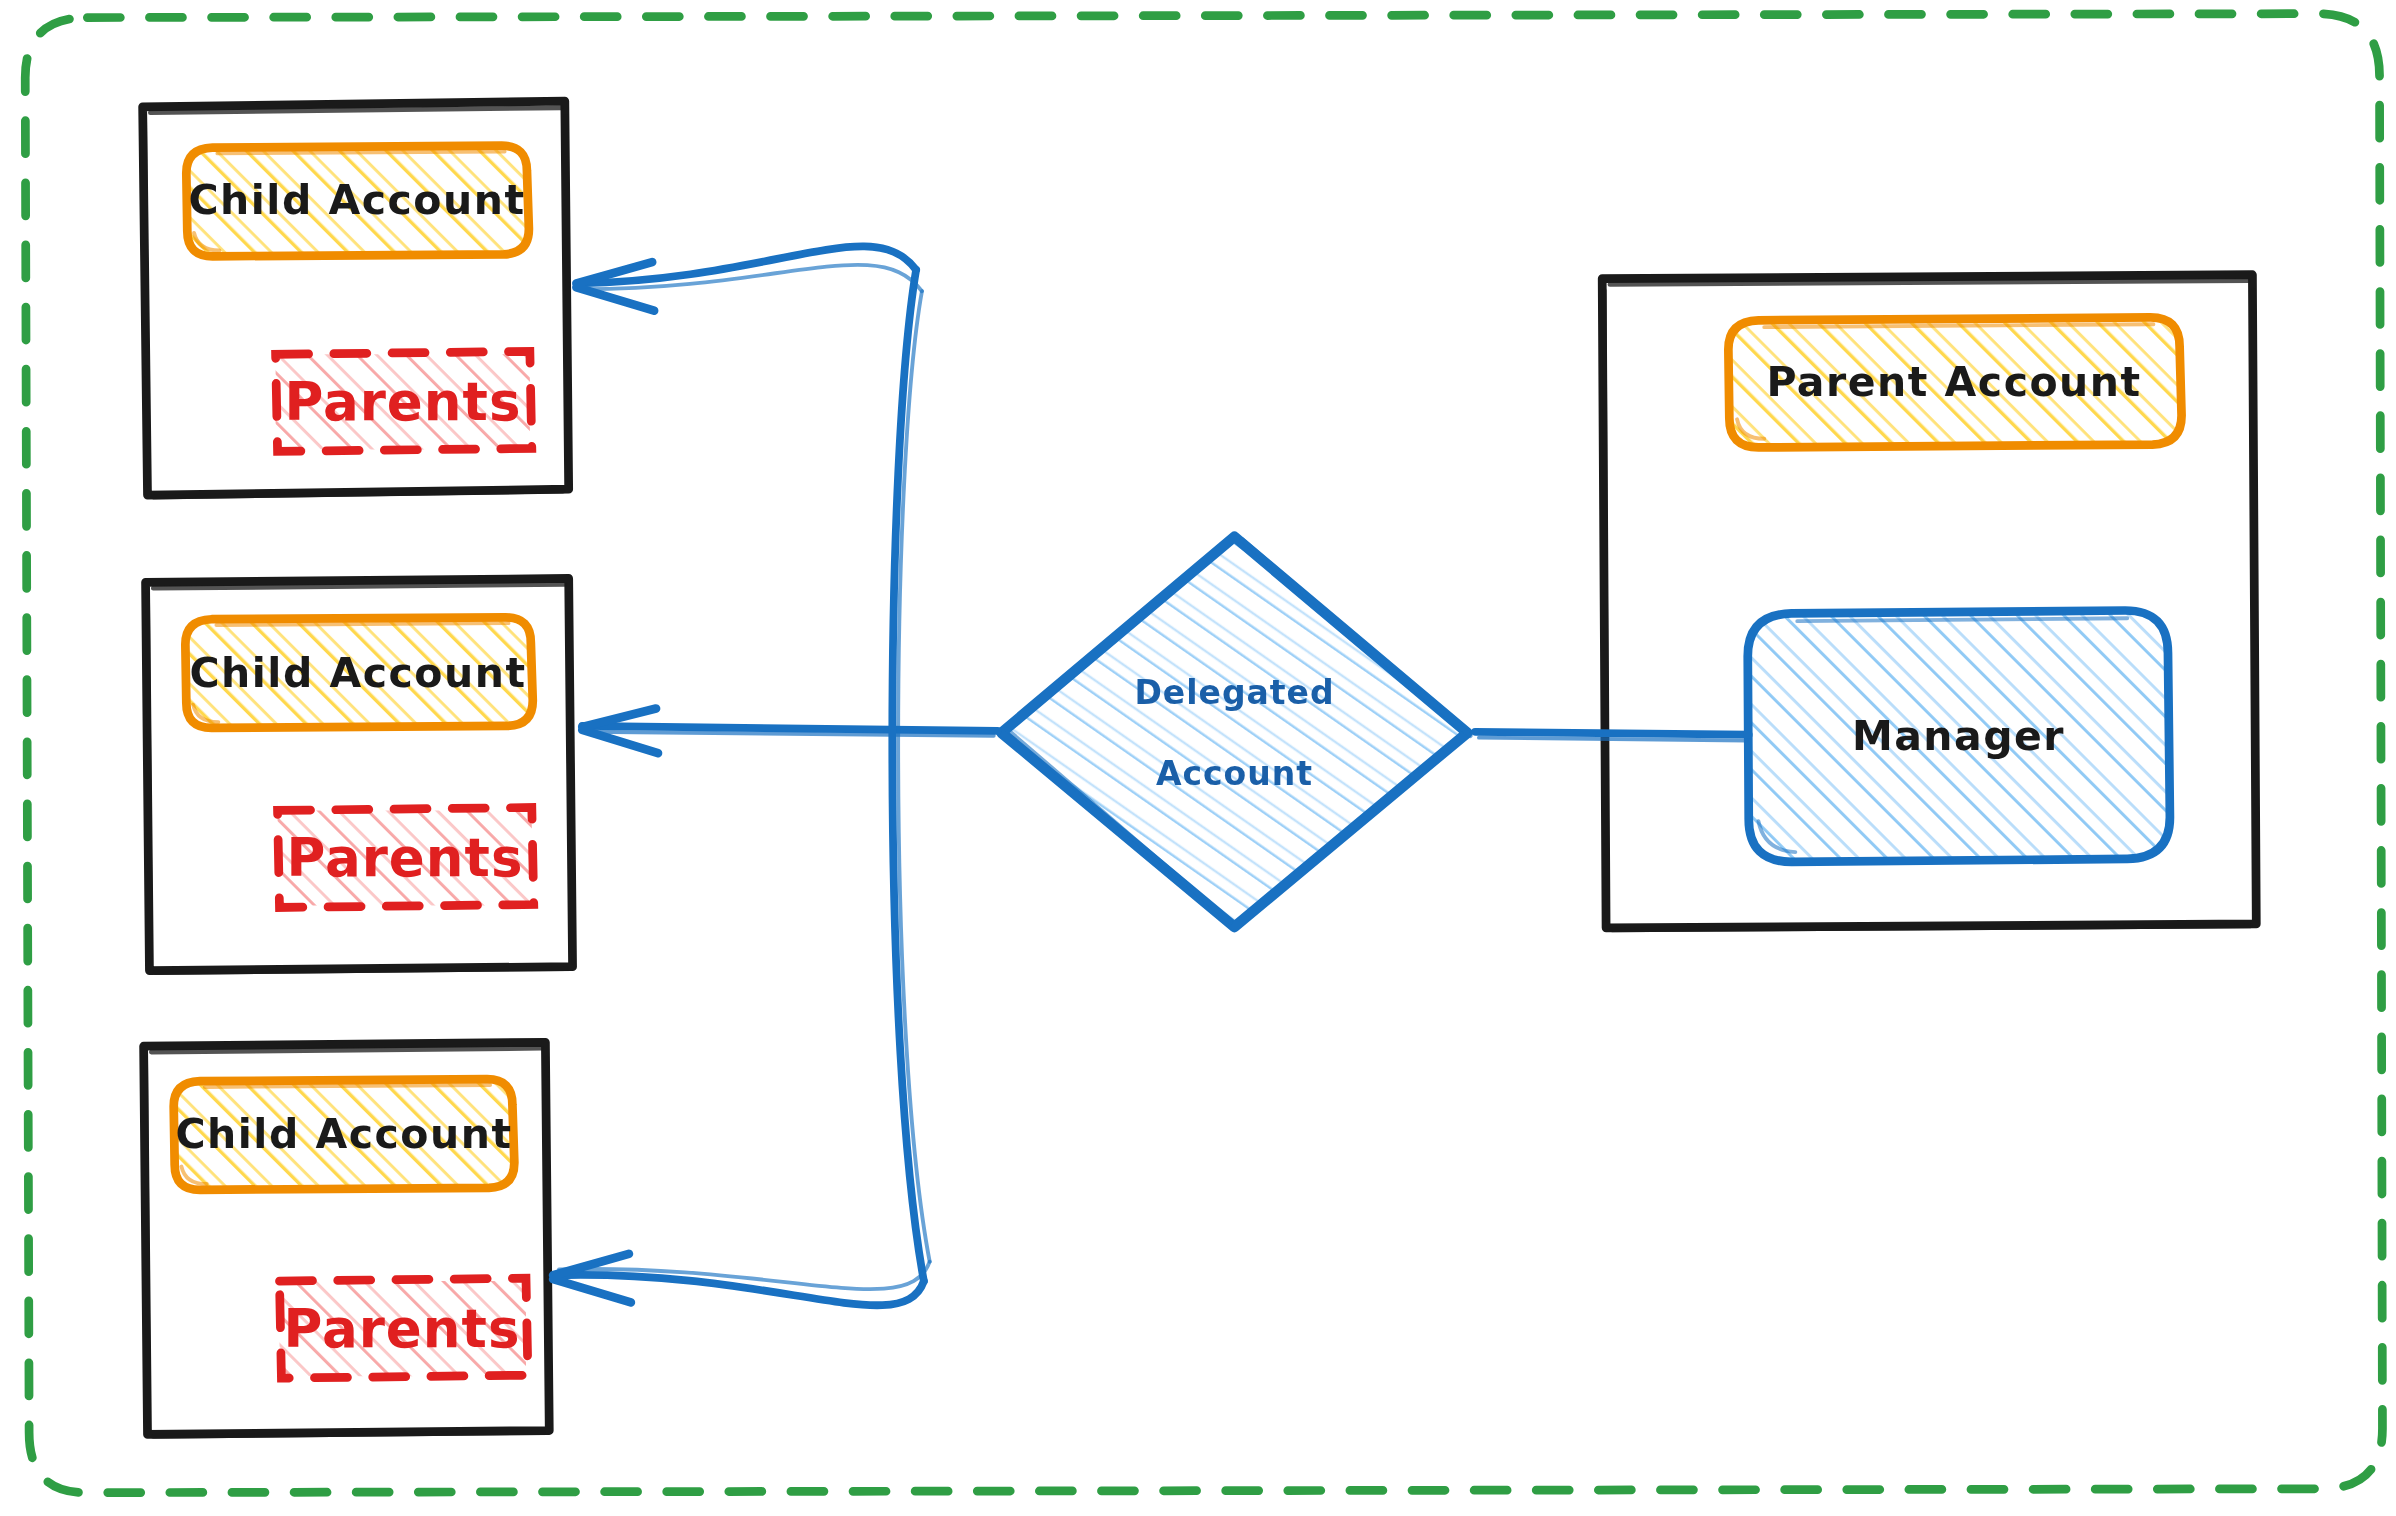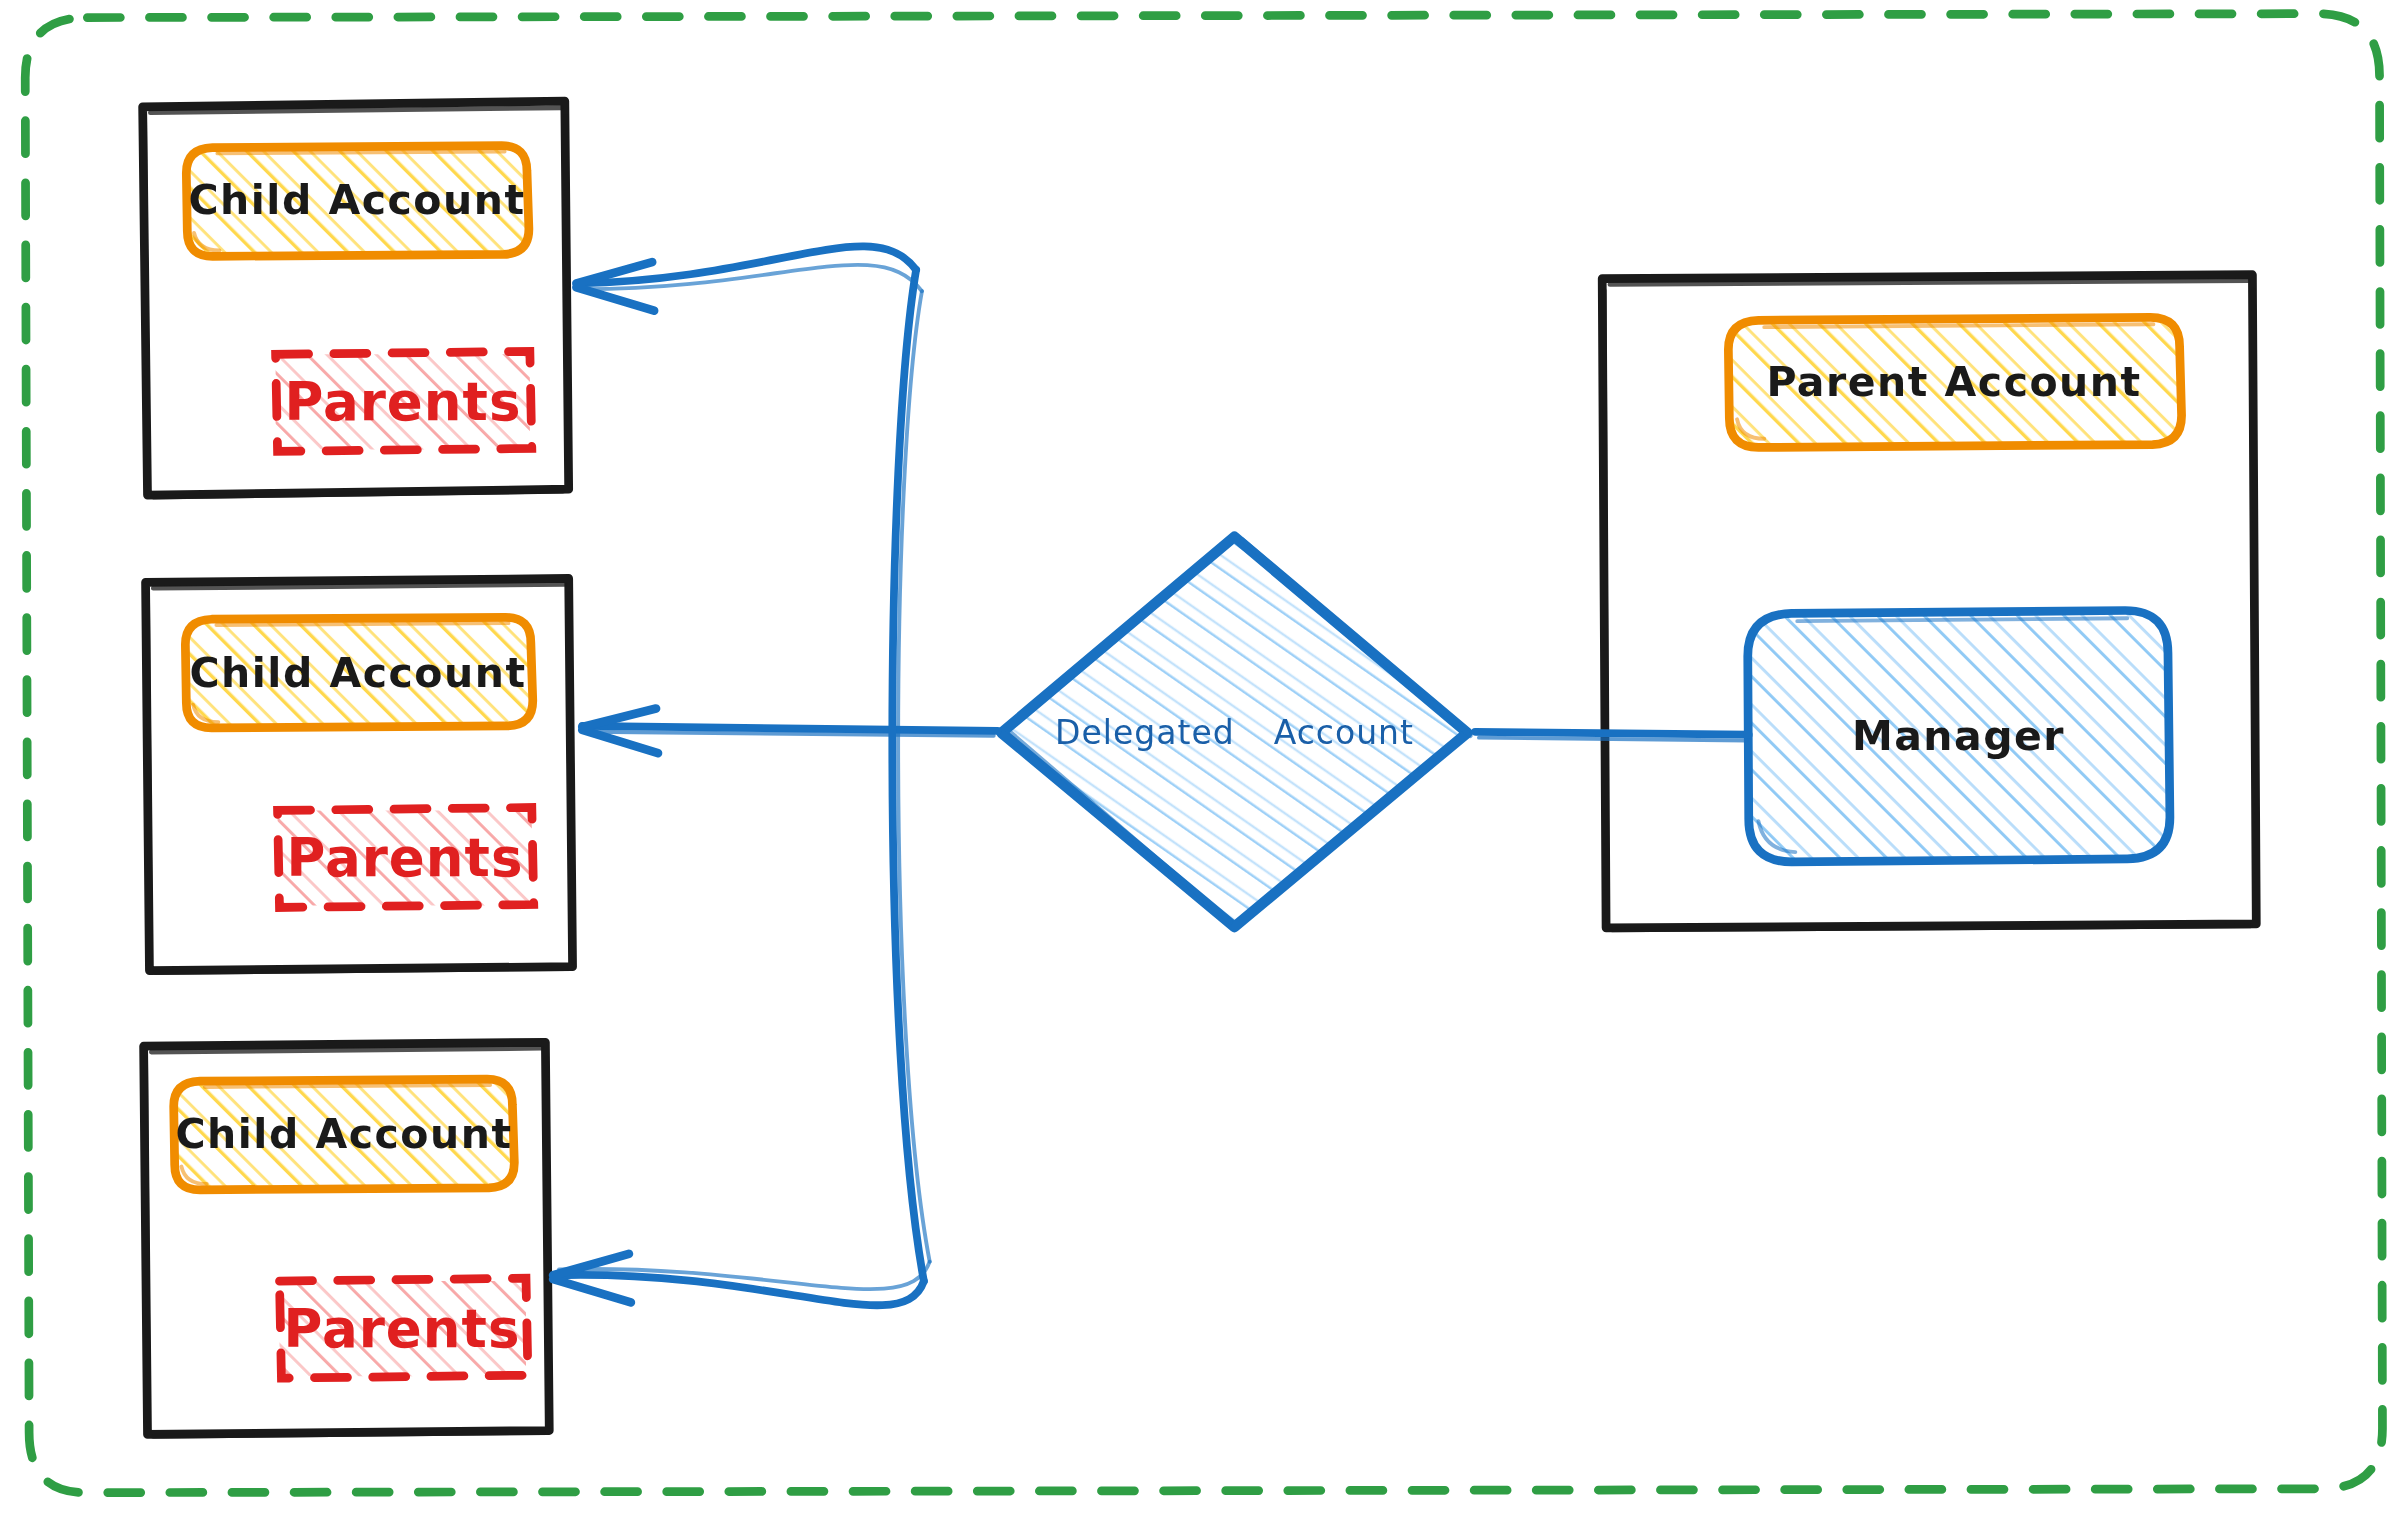--- a/index.html
+++ b/index.html
@@ -37,24 +37,24 @@
     font-weight: 700;
     letter-spacing: 1.5px;
   }
   .lbl-red {
     color: #e02020;
     font-weight: 700;
     letter-spacing: 1px;
   }
   .lbl-blue {
     color: #1a5fa8;
-    font-weight: 400;
+    font-weight: 700;
     letter-spacing: 1px;
     line-height: 1.25;
-    flex-direction: row;
+    flex-direction: column;
     gap: 39px;
   }
   .size-42 { font-size: 41px; }
   .size-40 { font-size: 53px; }
   .size-34 { font-size: 33px; }
 </style>
 </head>
 <body>
 
 <div id="stage">

